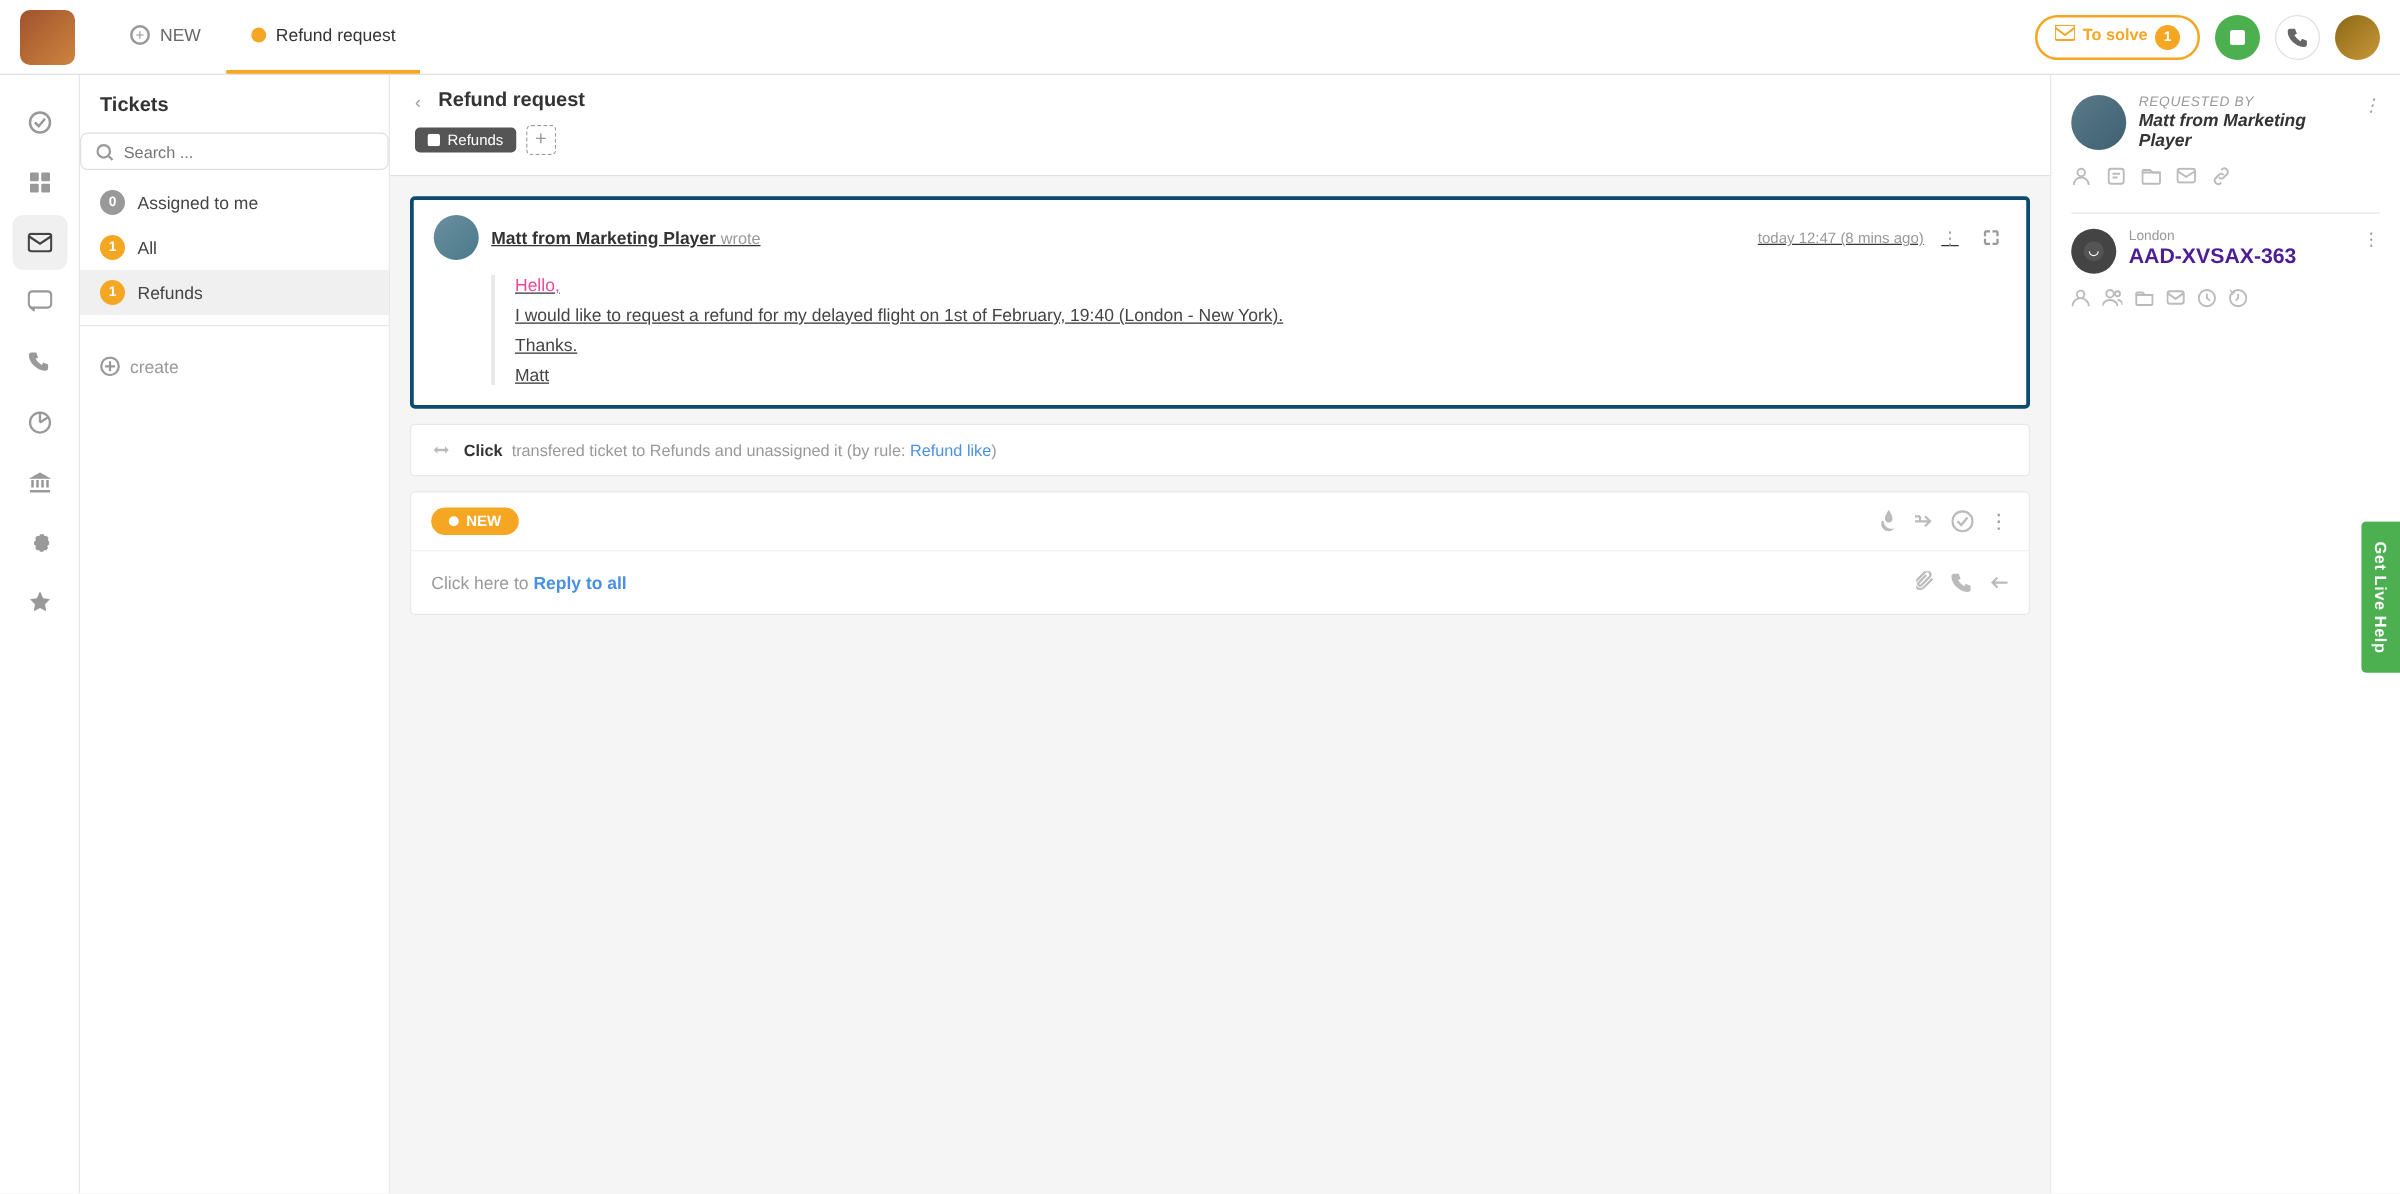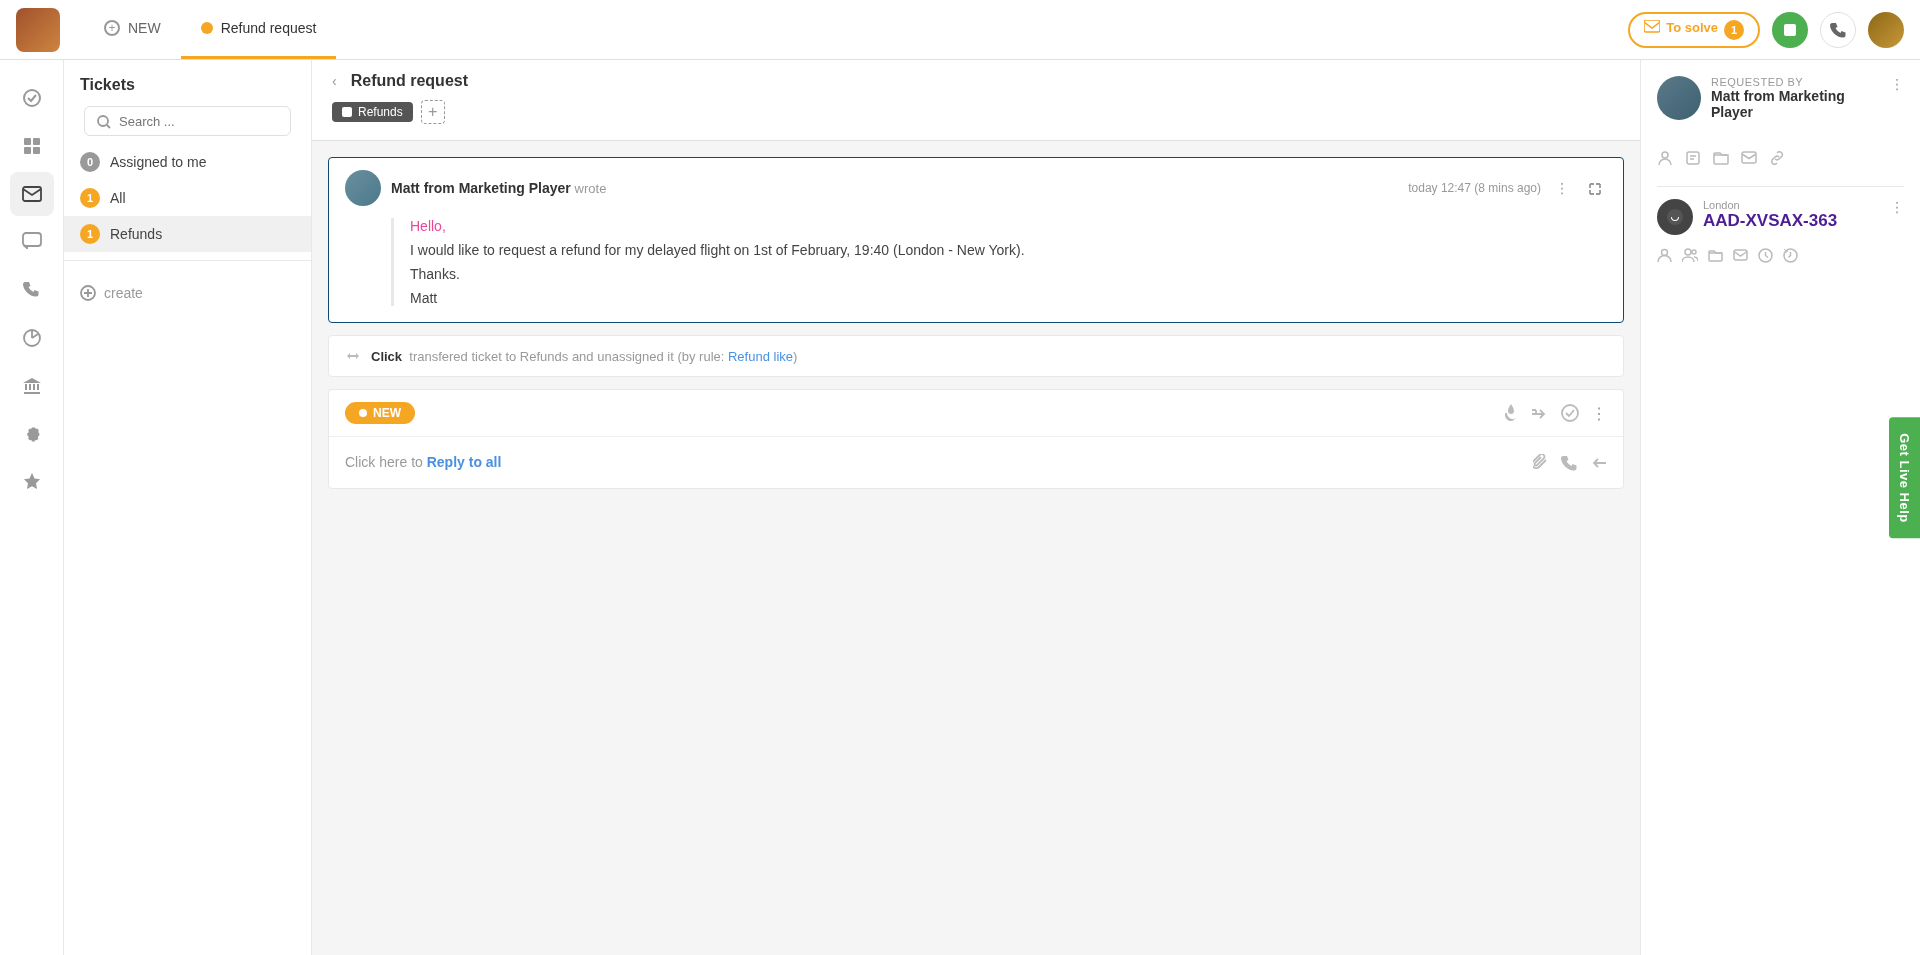--- a/index.html
+++ b/index.html
@@ -24,21 +24,21 @@
     .main-layout { display: flex; flex: 1; overflow: hidden; }
 
     
     .icon-nav { width: 64px; background: #fff; border-right: 1px solid #e8e8e8; display: flex; flex-direction: column; align-items: center; padding: 16px 0; gap: 4px; flex-shrink: 0; }
     .nav-icon { width: 44px; height: 44px; border-radius: 8px; display: flex; align-items: center; justify-content: center; cursor: pointer; color: #999; font-size: 18px; }
     .nav-icon.active { background: #f0f0f0; color: #333; }
 
     
     .sidebar { width: 248px; background: #fff; border-right: 1px solid #e8e8e8; display: flex; flex-direction: column; flex-shrink: 0; padding: 16px 0; }
     .sidebar-title { font-size: 16px; font-weight: 600; color: #333; padding: 0 16px 12px; }
-    .sidebar-search { display: flex; align-items: center; gap: 8px; padding: 6px 12px; margin: 0 20px 8px; border: 1px solid #e0e0e0; border-radius: 6px; background: #fff; }
+    .sidebar-search { display: flex; align-items: center; gap: 8px; padding: 6px 12px; margin: 0 0 8px; border: 1px solid #e0e0e0; border-radius: 6px; background: #fff; }
     .sidebar-search input { border: none; outline: none; font-size: 13px; color: #666; width: 100%; background: transparent; }
     .sidebar-search-icon { color: #999; font-size: 14px; }
     .sidebar-divider { height: 1px; background: #e8e8e8; margin: 8px 0; }
     .sidebar-item { display: flex; align-items: center; gap: 10px; padding: 8px 16px; cursor: pointer; border-radius: 0; }
     .sidebar-item.active { background: #f0f0f0; }
     .sidebar-badge { width: 20px; height: 20px; border-radius: 50%; display: flex; align-items: center; justify-content: center; font-size: 11px; font-weight: 700; color: #fff; flex-shrink: 0; }
     .sidebar-badge.gray { background: #999; }
     .sidebar-badge.orange { background: #f5a623; }
     .sidebar-item-label { font-size: 14px; color: #444; }
     .sidebar-create { display: flex; align-items: center; gap: 8px; padding: 8px 16px; cursor: pointer; color: #999; font-size: 14px; margin-top: 8px; }
@@ -49,21 +49,21 @@
     .ticket-title { font-size: 16px; font-weight: 600; color: #333; }
     .ticket-tags { display: flex; align-items: center; gap: 8px; margin-top: 8px; }
     .ticket-tag { display: flex; align-items: center; gap: 6px; background: #555; color: #fff; border-radius: 4px; padding: 3px 10px; font-size: 12px; cursor: pointer; }
     .tag-add { width: 24px; height: 24px; border: 1px dashed #999; border-radius: 4px; display: flex; align-items: center; justify-content: center; color: #999; cursor: pointer; font-size: 16px; }
 
     .ticket-header-section { background: #fff; padding: 12px 20px 16px; border-bottom: 1px solid #e0e0e0; flex-shrink: 0; }
 
     
     .messages-area { flex: 1; overflow-y: auto; padding: 16px; display: flex; flex-direction: column; gap: 12px; }
 
-    .message-card { background: #fff; border-radius: 4px; border: 1px solid #0c4a6e; overflow: hidden; }
+    .message-card { background: #fff; border-radius: 4px; border: 3px solid #0c4a6e; overflow: hidden; text-decoration: underline; }
     .message-header { display: flex; align-items: center; padding: 12px 16px; gap: 10px; }
     .message-avatar { width: 36px; height: 36px; border-radius: 50%; background: linear-gradient(135deg, #6b8e9f, #4a7a8a); flex-shrink: 0; }
     .message-sender { font-size: 14px; font-weight: 600; color: #333; }
     .message-wrote { color: #999; font-weight: 400; font-size: 13px; }
     .message-time { margin-left: auto; color: #999; font-size: 12px; }
     .message-more { color: #999; cursor: pointer; padding: 4px; }
     .message-expand { color: #999; cursor: pointer; font-size: 16px; padding: 4px; }
 
     .system-message { display: flex; align-items: center; gap: 10px; padding: 12px 16px; color: #999; font-size: 13px; background: #fff; border: 1px solid #e8e8e8; border-radius: 4px; }
     .system-text { color: #999; }
@@ -342,21 +342,21 @@
             </span>
           </div>
         </div>
       </div>
 
     </div>
   </div>
 
   <div class="right-panel">
     <div class="right-panel-section">
-      <div style="display:flex; align-items:flex-start; gap:10px; margin-bottom:28px;">
+      <div style="display:flex; align-items:flex-start; gap:10px; margin-bottom:12px;font-style:italic;">
         <div class="requester-avatar"></div>
         <div style="flex:1;">
           <div class="requester-label">Requested by</div>
           <div class="requester-name">Matt from Marketing Player</div>
         </div>
         <span class="section-more">⋮</span>
       </div>
       <div class="requester-icons">
         <span class="req-icon">
           <svg width="16" height="16" viewBox="0 0 16 16" fill="none" stroke="#bbb" stroke-width="1.5">

